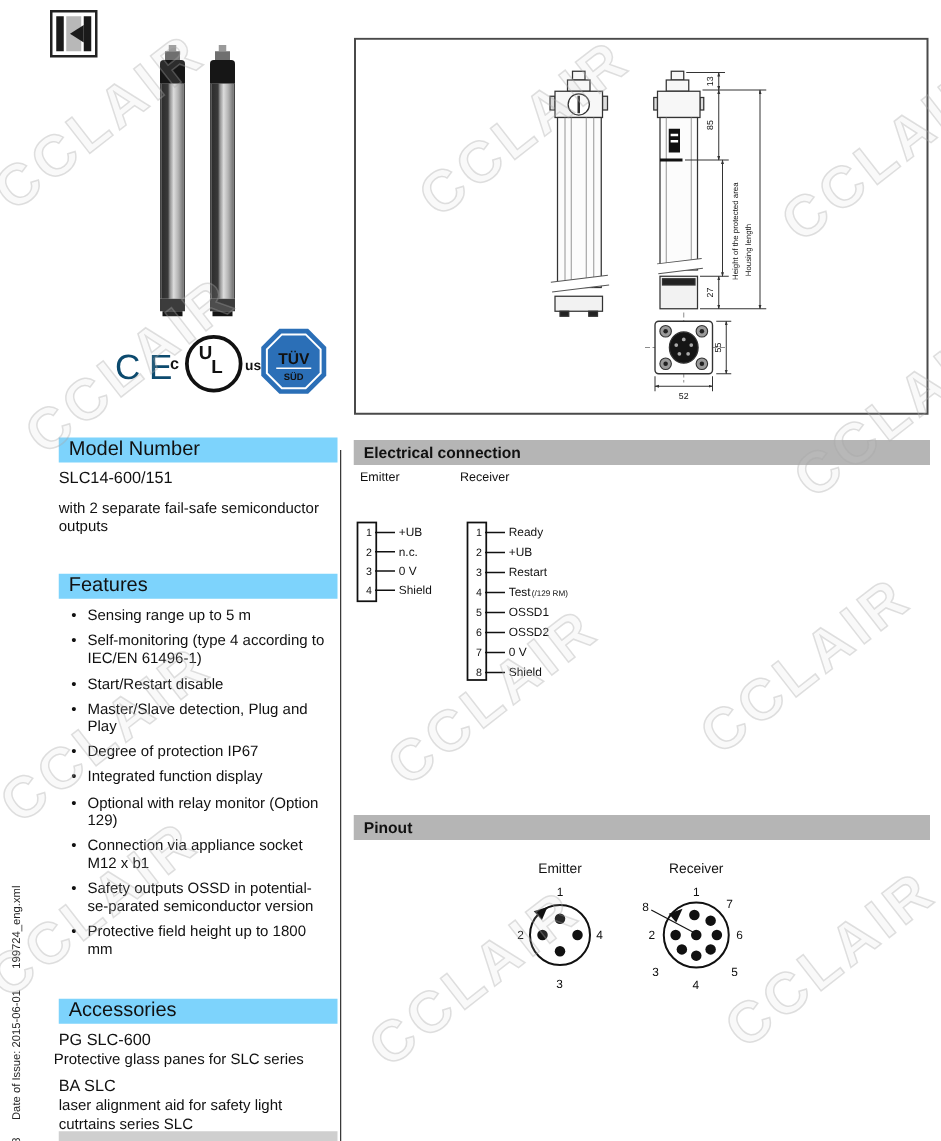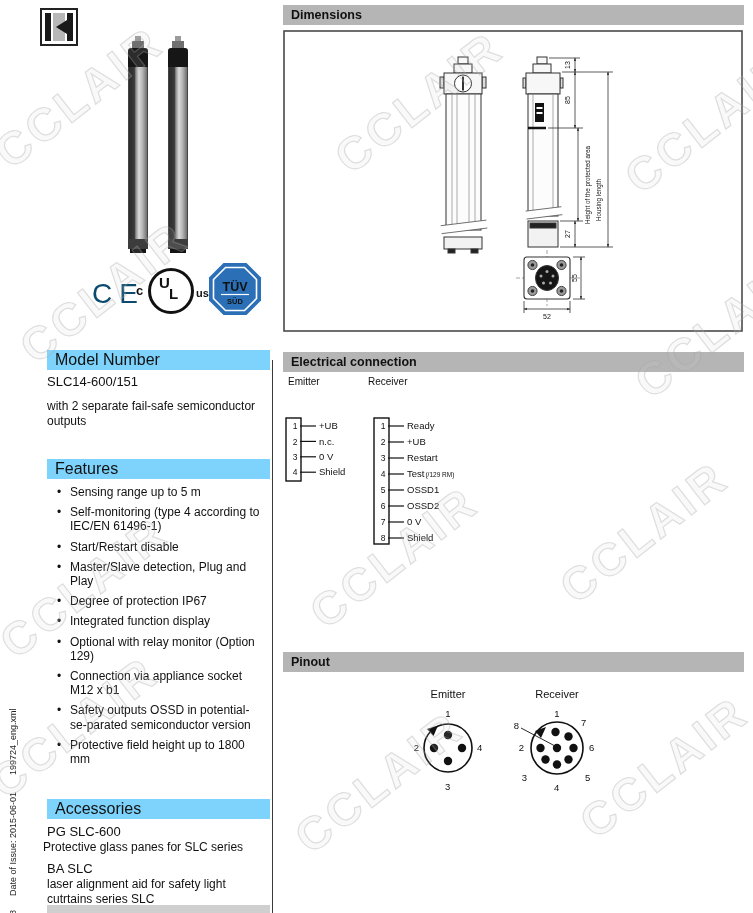--- a/index.html
+++ b/index.html
@@ -196,21 +196,20 @@
 
   <div class="lhdr" style="top:799px">Accessories</div>
   <div class="abs bold13" style="left:47px;top:824px">PG SLC-600</div>
   <div class="abs body12" style="left:43px;top:840px;width:215px">Protective glass panes for SLC series</div>
   <div class="abs bold13" style="left:47px;top:861px">BA SLC</div>
   <div class="abs body12" style="left:47px;top:877px;width:212px">laser alignment aid for safety light cutrtains series SLC</div>
   <div class="partial-bar"></div>
 
   <div class="divider"></div>
 
-  <div class="rhdr" style="top:5px">Dimensions</div>
 
   <svg style="left:283px;top:30px" width="461" height="303" viewBox="283 30 461 303">
     <defs>
       <marker id="ar" orient="auto-start-reverse" markerWidth="6" markerHeight="5" refX="4" refY="1.5">
         <path d="M0,0 L4.5,1.5 L0,3 z" fill="#333"></path>
       </marker>
     </defs>
     <rect x="284" y="31" width="458" height="300" fill="#fff" stroke="#4a4a4a" stroke-width="1.6"></rect>
 
     <g stroke="#333" stroke-width="1" fill="#f7f7f7">

